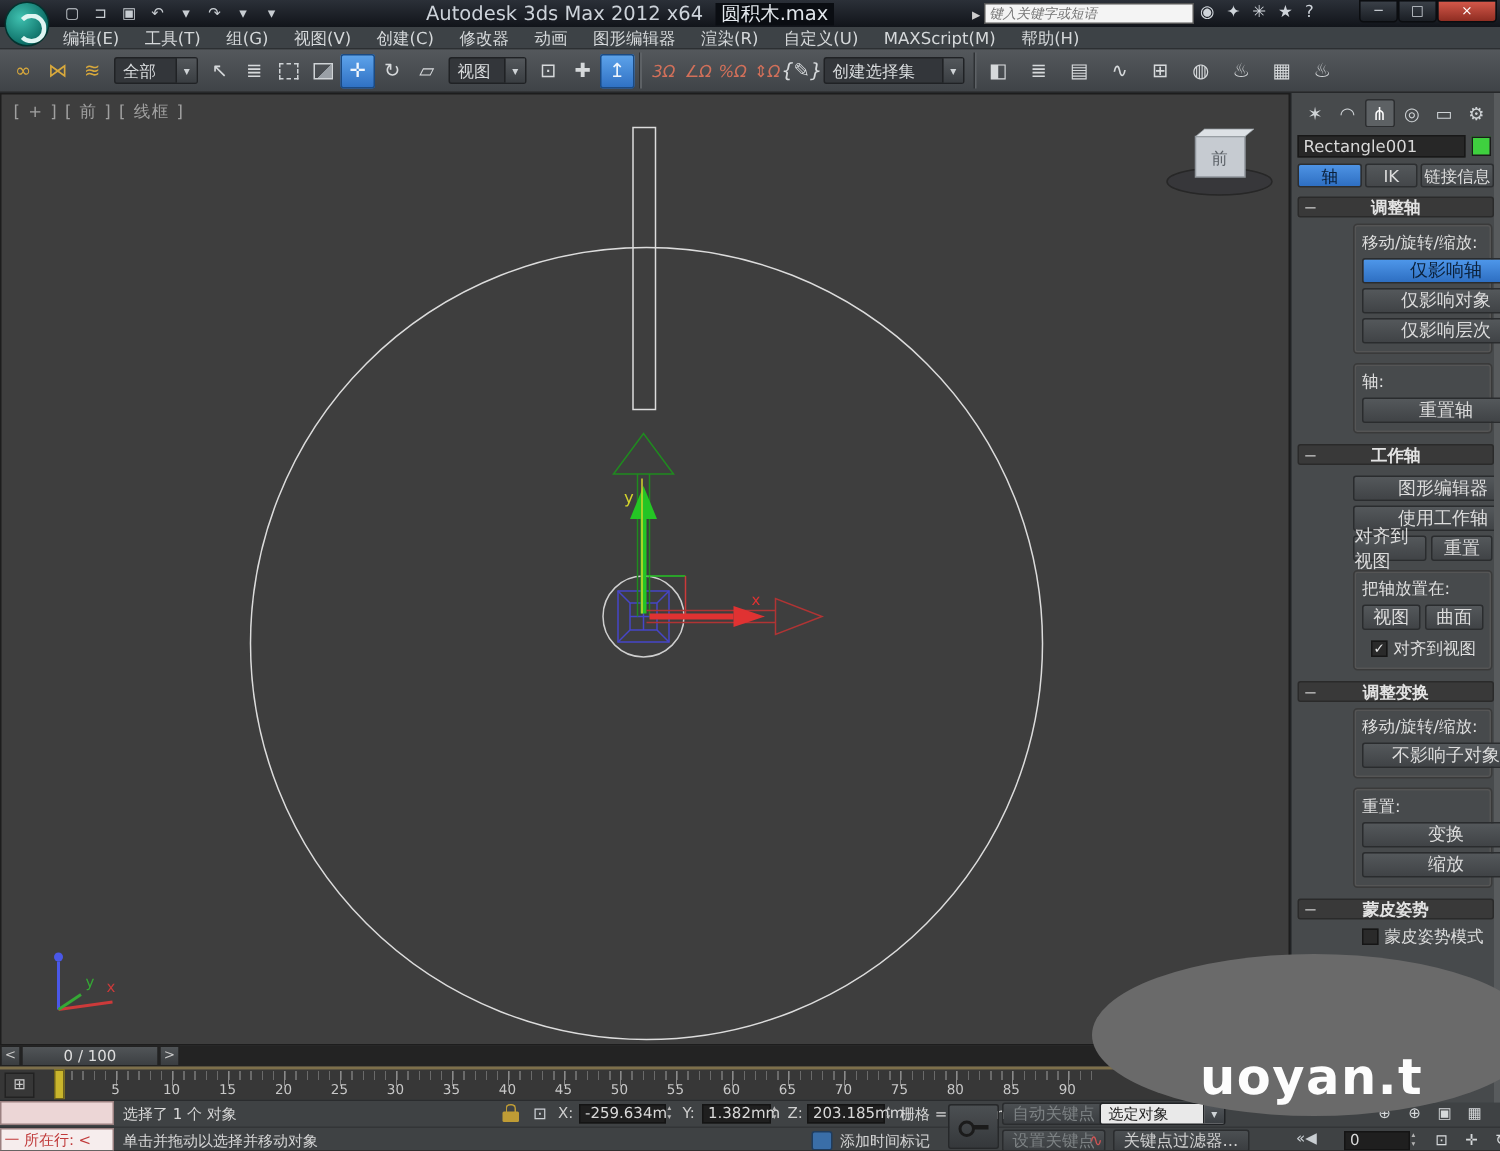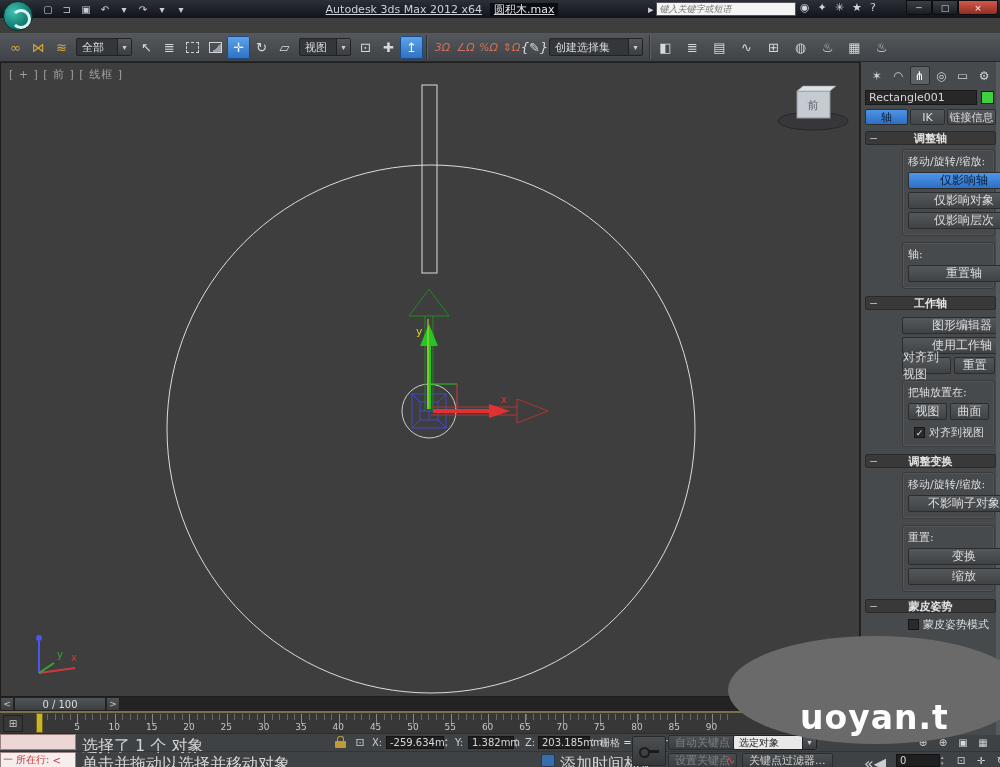--- a/index.html
+++ b/index.html
@@ -6,21 +6,21 @@
   html,body{background:#222;}
   body{font-family:"DejaVu Sans","Liberation Sans",sans-serif;font-size:11px;color:#d8d8d8;}
   .screen{position:relative;width:1000px;height:767px;overflow:hidden;background:#3e3e3e;}
 
   
   .titlebar{position:absolute;left:0;top:0;width:1000px;height:18px;background:linear-gradient(#2b3038,#11141a);display:flex;align-items:center;z-index:30;}
   .logo{position:absolute;left:3px;top:1px;width:30px;height:30px;border-radius:50%;background:radial-gradient(circle at 35% 35%,#3fc1b0,#0d6e66 70%,#064a45);border:1px solid #04332f;z-index:40;}
   .logo::after{content:"";position:absolute;left:7px;top:7px;width:14px;height:14px;border:3px solid #dff5f2;border-left-color:transparent;border-radius:50%;}
   .qat{display:flex;align-items:center;gap:3px;margin-left:40px;}
   .qat .ic{width:16px;height:14px;display:flex;align-items:center;justify-content:center;color:#c8cdd2;font-size:10px;}
-  .title-center{position:absolute;left:312px;width:260px;text-align:center;color:#cdd3da;font-size:11px;white-space:nowrap;text-decoration:underline;}
+  .title-center{position:absolute;left:284px;width:260px;text-align:center;color:#cdd3da;font-size:13px;white-space:nowrap;}
   .filename{margin-left:8px;padding:0 4px;background:#0a0d12;color:#e2e7ec;}
   .searchwrap{position:absolute;left:648px;top:2px;display:flex;align-items:center;}
   .search{width:140px;height:14px;background:#f4f4f4;border:1px solid #555;font-size:9px;font-style:italic;color:#777;padding:0 3px;}
   .infoicons{position:absolute;left:800px;top:1px;display:flex;gap:8px;align-items:center;}
   .infoicons .ic{color:#cfd4da;font-size:11px;}
   .winbtns{position:absolute;right:2px;top:0;display:flex;}
   .winbtn{width:26px;height:15px;display:flex;align-items:center;justify-content:center;background:linear-gradient(#3a4048,#1a1e24);border:1px solid #0b0d10;border-radius:0 0 3px 3px;color:#cfd4da;font-size:9px;}
   .winbtn.close{width:40px;background:linear-gradient(#d4584a,#8f2d22);color:#fff;}
 
   
@@ -83,21 +83,21 @@
   .ruler .majt{position:absolute;left:40px;top:1px;width:690px;height:10px;background:repeating-linear-gradient(90deg,#8a8a8a 0 1px,transparent 1px 37.33px);}
   .ruler-labels{position:absolute;left:21px;top:9px;display:flex;}
   .ruler-labels .tick{width:37.33px;text-align:center;font-size:9px;color:#c8c8c8;}
   .tmark{position:absolute;left:36px;top:0;width:7px;height:20px;background:#c9b52c;border:1px solid #6e621a;z-index:11;}
   .minitrack{position:absolute;left:3px;top:2px;width:20px;height:17px;background:linear-gradient(#50545http7,#3c3f42);border:1px solid #222;color:#ccc;font-size:10px;display:flex;align-items:center;justify-content:center;}
 
   
   .statusbar{position:absolute;left:0;top:733px;width:1000px;height:34px;background:#3f4244;border-top:1px solid #2a2c2e;z-index:10;}
   .srow{position:absolute;left:0;width:1000px;height:17px;}
   .srowA{top:0;} .srowB{top:17px;border-top:1px solid #333537;}
-  .sitem{position:absolute;white-space:nowrap;font-size:16px;color:#d6d6d6;top:2px;}
+  .sitem{position:absolute;white-space:nowrap;font-size:10px;color:#d6d6d6;top:2px;}
   .listenA{position:absolute;left:0;top:0;width:76px;height:16px;background:#ecd6d6;border:1px solid #9b8080;}
   .listenB{position:absolute;left:0;top:0;width:76px;height:16px;background:#f6eded;border:1px solid #9b8080;color:#c03a3a;font-size:10px;display:flex;align-items:center;gap:3px;padding:0 2px;}
   .cfield{position:absolute;top:2px;height:13px;background:#1f1f1f;border:1px solid #141414;color:#d8d8d8;font-size:10px;display:flex;align-items:center;padding:0 3px;}
   .clabel{position:absolute;top:3px;font-size:10px;color:#cfcfcf;}
   .spin{position:absolute;top:2px;display:flex;flex-direction:column;font-size:5px;line-height:6px;color:#b5b5b5;}
   .graybtn{position:absolute;top:1px;height:15px;padding:0 6px;display:flex;align-items:center;background:linear-gradient(#4b4f52,#3a3d40);border:1px solid #2a2c2e;border-radius:2px;color:#7d8284;font-size:11px;}
   .keybtn{position:absolute;left:632px;top:2px;width:34px;height:30px;background:linear-gradient(#4b4f52,#35383b);border:1px solid #26282a;border-radius:2px;display:flex;align-items:center;justify-content:center;z-index:12;}
   .keyicon{position:relative;width:20px;height:8px;}
   .keyicon::before{content:"";position:absolute;left:0;top:0;width:7px;height:7px;border:2px solid #1b1b1b;border-radius:50%;}
   .keyicon::after{content:"";position:absolute;left:10px;top:3px;width:10px;height:3px;background:#1b1b1b;}
@@ -148,20 +148,35 @@
         <span class="ic">★</span>
         <span class="ic">?</span>
       </div>
     <div class="winbtns">
       <span class="winbtn">─</span>
       <span class="winbtn">□</span>
       <span class="winbtn close">×</span>
     </div>
   </div>
 
+  <div class="menubar">
+
+  <span>编辑(E)</span>
+      <span>工具(T)</span>
+      <span>组(G)</span>
+      <span>视图(V)</span>
+      <span>创建(C)</span>
+      <span>修改器</span>
+      <span>动画</span>
+      <span>图形编辑器</span>
+      <span>渲染(R)</span>
+      <span>自定义(U)</span>
+      <span>MAXScript(M)</span>
+      <span>帮助(H)</span>
+    </div>
 
   <div class="toolbar">
     <span style="display:flex;">
         <span class="tbtn gold">
           <i class="g">∞</i>
         </span>
         <span class="tbtn gold">
           <i class="g">⋈</i>
         </span>
         <span class="tbtn gold">

